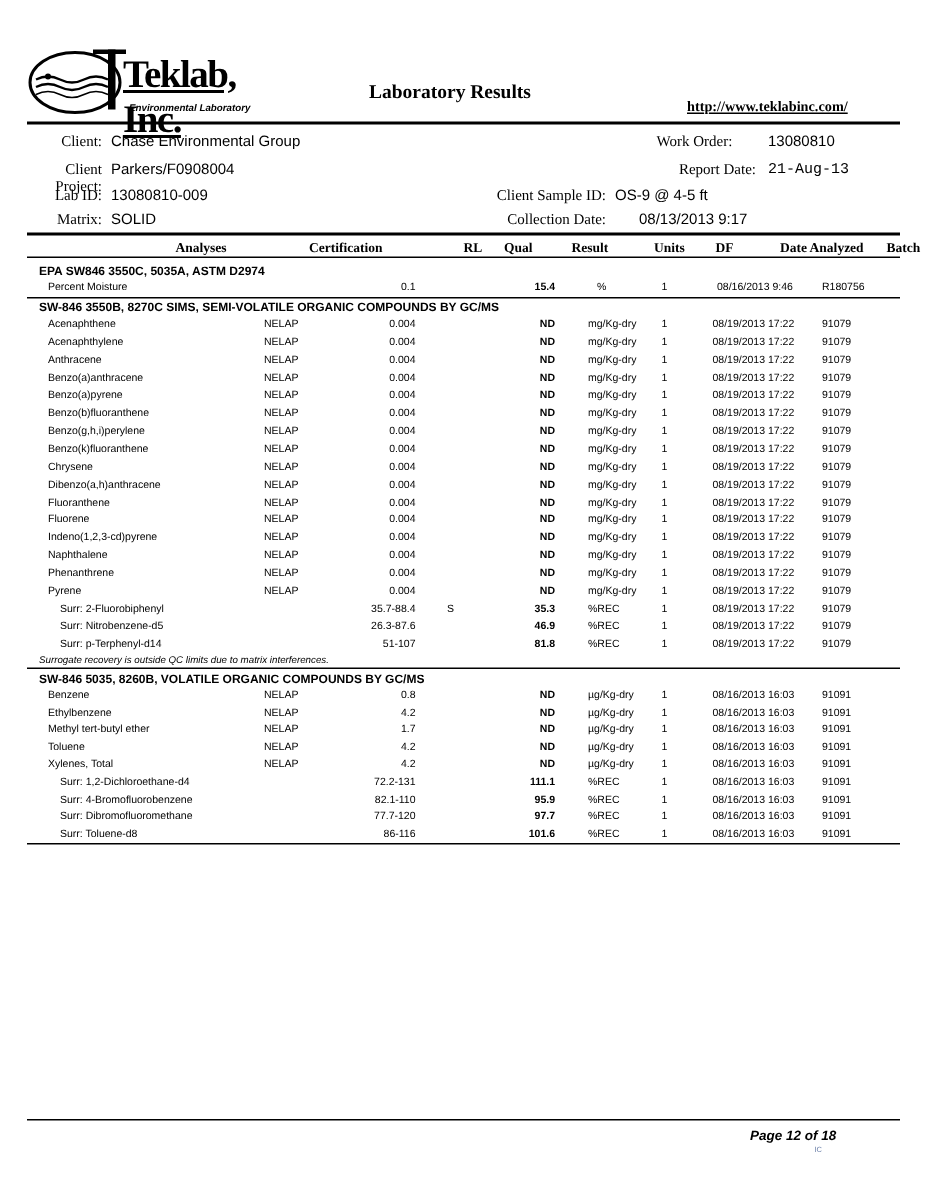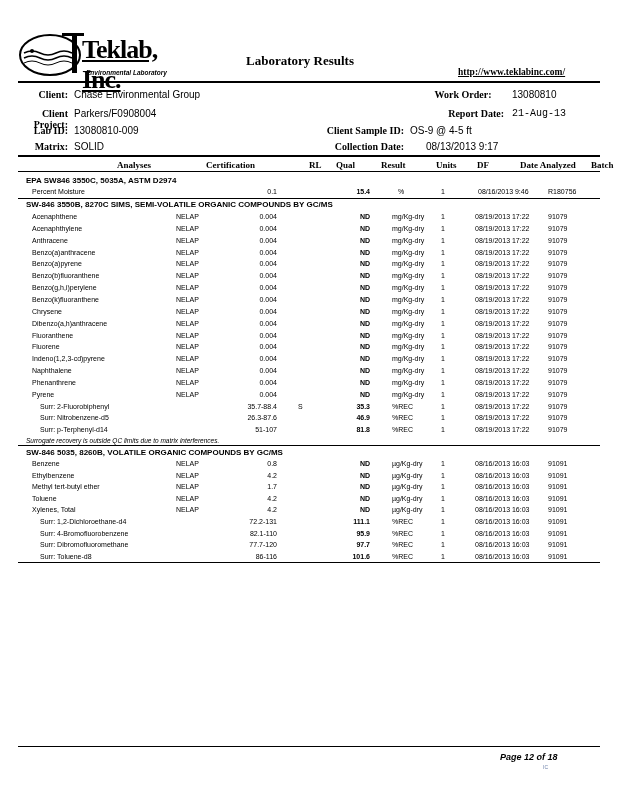--- a/index.html
+++ b/index.html
@@ -9,21 +9,21 @@
     .hline { position: absolute; background: #000; }
 
     
     .logo { position: absolute; left: 18px; top: 27px; width: 160px; height: 52px; }
     .logo-text { position: absolute; left: 62px; top: 0px; font-family: "Liberation Serif", serif; font-weight: bold; font-size: 30px; letter-spacing: -1px; text-decoration: underline; }
     .logo-sub { position: absolute; left: 62px; top: 38px; font-size: 6.5px; font-weight: bold; font-style: italic; white-space: nowrap; }
 
     .title { left: 246px; top: 53px; font-size: 13px; font-weight: bold; }
     .url { left: 458px; top: 67px; font-size: 9.5px; font-weight: bold; text-decoration: underline; }
 
-    .info-label { position: absolute; font-family: "Liberation Serif", serif; font-size: 10px; font-weight: bold; text-align: right; }
+    .info-label { position: absolute; font-family: "Liberation Serif", serif; font-size: 10px; font-weight: normal; text-align: right; }
     .info-val { position: absolute; font-size: 10px; white-space: nowrap; }
 
     .colhead { position: absolute; top: 160px; font-family: "Liberation Serif", serif; font-size: 9px; font-weight: bold; white-space: nowrap; margin-left: 45px; }
 
     .row { position: absolute; left: 0; width: 618px; height: 12px; font-size: 7px; white-space: nowrap; }
     .row span { position: absolute; top: 0; }
     .c-name { left: 32px; }
     .c-name.surr { left: 40px; }
     .c-cert { left: 176px; }
     .c-rl { left: 220px; width: 57px; text-align: right; }

